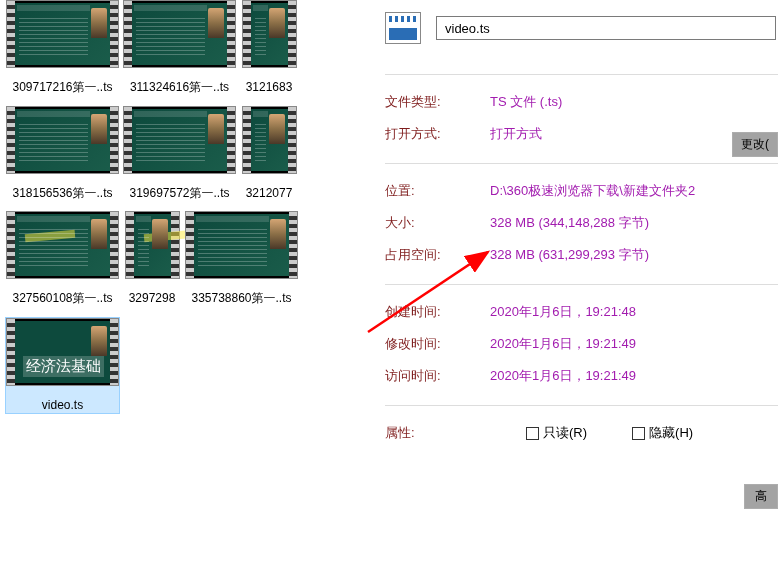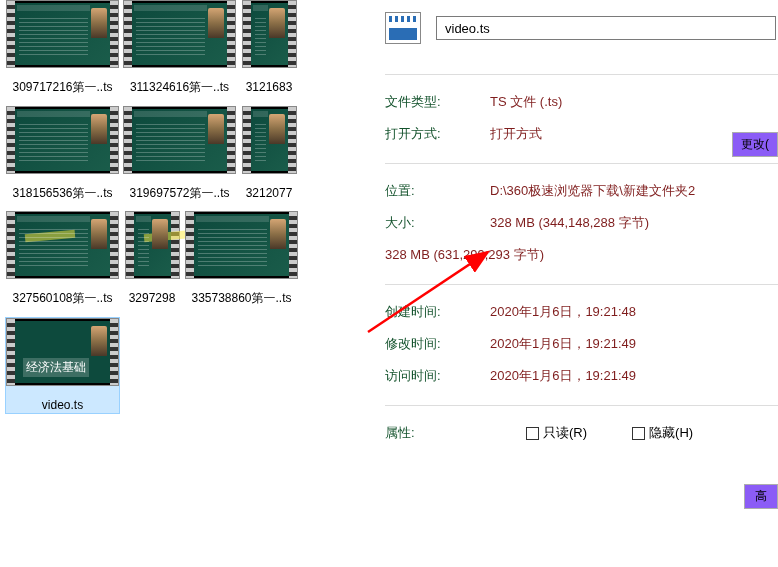--- a/index.html
+++ b/index.html
@@ -12,34 +12,34 @@
     .thumb-frame { width: 113px; height: 68px; position: relative; background: #000; border: 1px solid #888; }
     .film-strip { position: absolute; top: 0; bottom: 0; width: 8px; background: repeating-linear-gradient(to bottom, #ccc 0, #ccc 4px, #333 4px, #333 8px); }
     .film-strip.left { left: 0; }
     .film-strip.right { right: 0; }
     .thumb-content { position: absolute; left: 8px; right: 8px; top: 2px; bottom: 2px; background: linear-gradient(135deg, #0d4a3d 0%, #1a5c4a 100%); }
     .thumb-content::after { content: ''; position: absolute; right: 3px; top: 5px; width: 16px; height: 30px; background: linear-gradient(to bottom, #d4a574 0%, #8b6f47 50%, #4a3828 100%); border-radius: 2px 2px 0 0; }
     .thumb-content.highlighted::before { content: ''; position: absolute; left: 10px; top: 18px; width: 50px; height: 8px; background: rgba(255,235,59,0.5); transform: rotate(-5deg); }
     .thumb-content .title-strip { position: absolute; top: 2px; left: 2px; right: 20px; height: 6px; background: rgba(255,255,255,0.15); }
     .thumb-content .lines { position: absolute; top: 12px; left: 4px; right: 22px; height: 40px; background: repeating-linear-gradient(to bottom, transparent 0, transparent 3px, rgba(255,255,255,0.25) 3px, rgba(255,255,255,0.25) 4px); }
     .thumb-content.video-ts { background: #0d4a3d; }
-    .thumb-content.video-ts .video-label { position: absolute; left: 8px; bottom: 6px; color: #fff; font-size: 12px; background: rgba(255,255,255,0.2); padding: 1px 3px; }
+    .thumb-content.video-ts .video-label { position: absolute; left: 8px; bottom: 6px; color: #fff; font-size: 15px; background: rgba(255,255,255,0.2); padding: 1px 3px; }
     .file-label { text-align: center; margin-top: 12px; font-size: 12px; line-height: 1.3; width: 110px; word-break: break-all; }
     .right-panel { flex: 1; padding: 12px 0 12px 25px; position: relative; }
     .right-header { display: flex; align-items: center; gap: 15px; margin-bottom: 30px; }
     .video-icon { width: 36px; height: 32px; border: 1px solid #888; position: relative; background: #fff; }
     .video-icon::before { content: ''; position: absolute; top: 3px; left: 3px; right: 3px; height: 6px; background: repeating-linear-gradient(to right, #2a6db5 0, #2a6db5 3px, transparent 3px, transparent 6px); }
     .video-icon::after { content: ''; position: absolute; bottom: 3px; left: 3px; right: 3px; height: 12px; background: #2a6db5; }
     .filename-input { flex: 1; padding: 4px 8px; border: 1px solid #7a7a7a; font-size: 13px; height: 24px; margin-right: 2px; }
     .prop-section { margin-bottom: 20px; }
     .divider { height: 1px; background: #ddd; margin: 12px 0 18px 0; }
     .prop-row { display: flex; margin-bottom: 14px; font-size: 13px; }
-    .prop-label { width: 105px; color: #14532d; }
-    .prop-value { flex: 1; color: #7f1d1d; }
-    .btn { border: 1px solid #adadad; background: #8b5cf6; padding: 3px 10px; font-size: 12px; cursor: pointer; }
+    .prop-label { width: 105px; color: #7f1d1d; }
+    .prop-value { flex: 1; color: #a21caf; }
+    .btn { border: 1px solid #adadad; background: #a3a3a3; padding: 3px 10px; font-size: 12px; cursor: pointer; }
     .change-btn { position: absolute; right: 0; top: 132px; padding: 3px 8px; }
     .checkbox-row { display: flex; gap: 45px; align-items: center; padding-left: 36px; }
     .checkbox-item { display: flex; align-items: center; gap: 4px; }
     .checkbox { width: 13px; height: 13px; border: 1px solid #333; display: inline-block; }
     .advanced-btn { position: absolute; right: 0; bottom: 58px; padding: 3px 10px; }
     .red-arrow { position: absolute; left: 358px; top: 237px; pointer-events: none; }
   </style>
 </head>
 <body>
 
@@ -183,20 +183,21 @@
     <div class="prop-section">
       <div class="prop-row">
         <div class="prop-label">位置:</div>
         <div class="prop-value">D:\360极速浏览器下载\新建文件夹2</div>
       </div>
       <div class="prop-row">
         <div class="prop-label">大小:</div>
         <div class="prop-value">328 MB (344,148,288 字节)</div>
       </div>
       <div class="prop-row">
+        <div class="prop-label">占用空间:</div>
         <div class="prop-value">328 MB (631,299,293 字节)</div>
       </div>
     </div>
 
     <div class="divider"></div>
 
     <div class="prop-section">
       <div class="prop-row">
         <div class="prop-label">创建时间:</div>
         <div class="prop-value">2020年1月6日，19:21:48</div>

